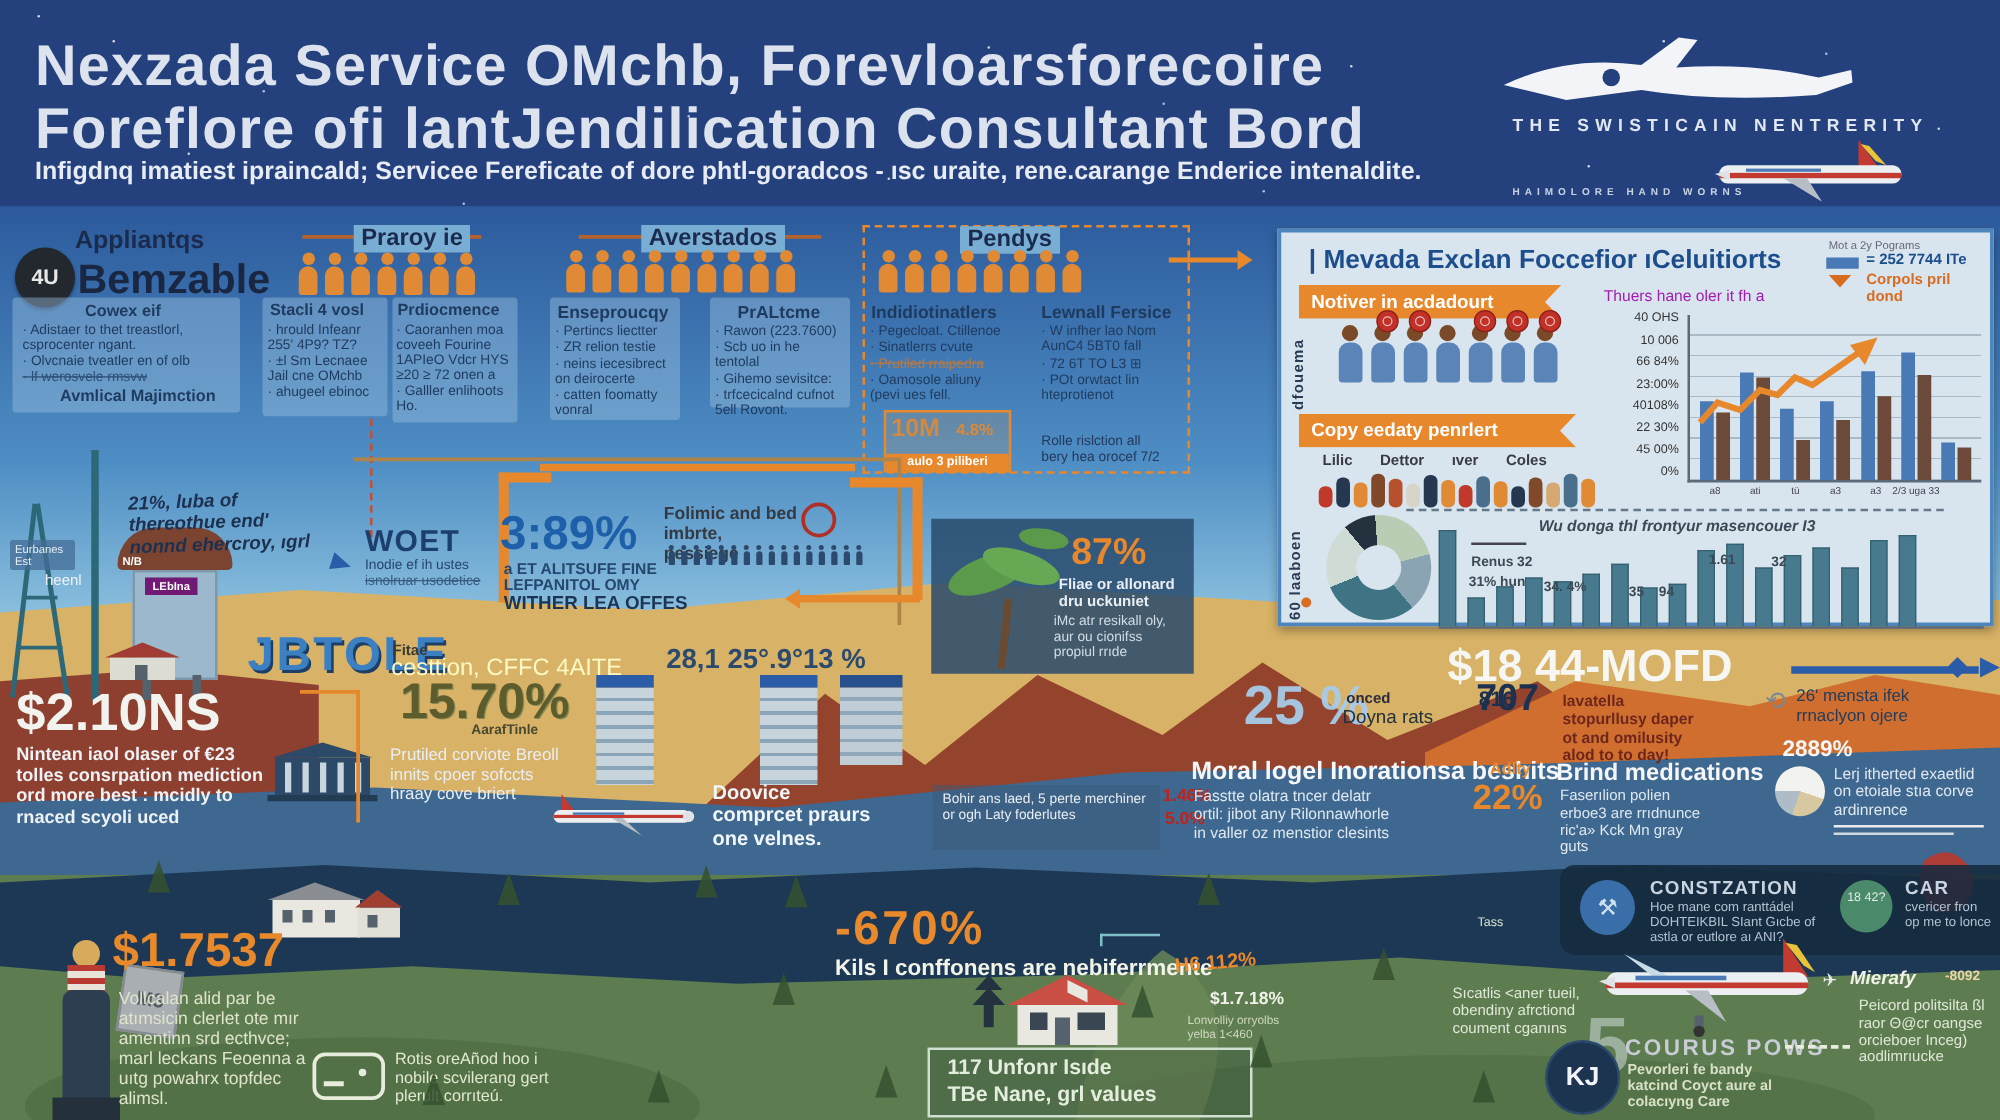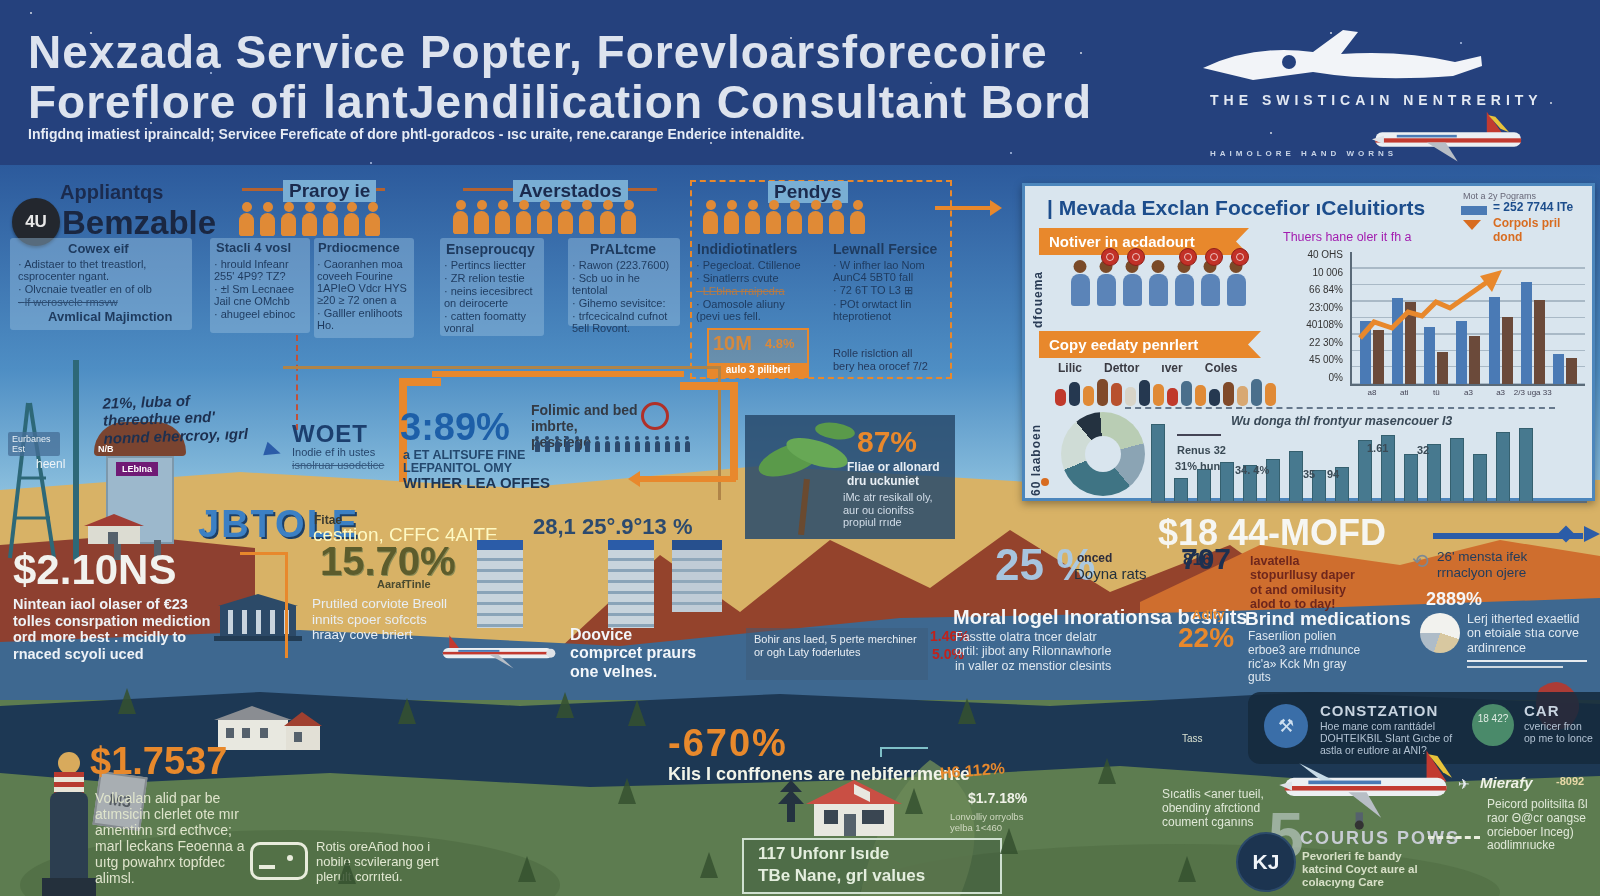--- a/index.html
+++ b/index.html
@@ -81,23 +81,23 @@
     <path d="M0 642 L300 630 L620 646 L900 618 L1200 612 L1600 598 L1600 728 L0 728 Z" fill="#3e6890"></path>
     <rect x="0" y="700" width="1600" height="196" fill="#5d7c50"></rect>
     <path d="M0 706 L260 692 L520 706 L780 694 L1050 706 L1310 692 L1600 704 L1600 776 L1380 784 L1120 766 L860 780 L590 787 L330 773 L120 783 L0 773 Z" fill="#1d3854"></path>
     <ellipse cx="290" cy="885" rx="270" ry="55" fill="#4e6c42" opacity="0.65"></ellipse>
     <ellipse cx="1180" cy="892" rx="320" ry="48" fill="#4e6c42" opacity="0.55"></ellipse>
     <path d="M930 760 Q1000 800 960 896 L860 896 Q880 800 930 760 Z" fill="#6d8a58" opacity="0.8"></path>
     <path d="M1540 688 q20 -14 34 4 q12 16 -4 34 q-22 10 -30 -6 q-8 -18 0 -32 Z" fill="#b8372c" opacity="0.9"></path>
   </svg>
   <div class="stars abs" style="left:30px;top:12px"></div>
 
-  <p class="tx" style="left:28px;top:26px;font-size:46px;font-weight:bold;color:#dde3ee;letter-spacing:1px">Nexzada Service Popter, Forevloarsforecoire</p>
+  <p class="tx" style="left:28px;top:26px;font-size:46px;font-weight:bold;color:#dde3ee;letter-spacing:1px">Nexzada Service OMchb, Forevloarsforecoire</p>
   <p class="tx" style="left:28px;top:76px;font-size:46px;font-weight:bold;color:#dde3ee;letter-spacing:1px">Foreflore ofi lantJendilication Consultant Bord</p>
-  <p class="tx" style="left:28px;top:126px;font-size:14px;font-weight:bold;color:#e6ebf4">Infigdnq imatiest ipraincald; Servicee Fereficate of dore phtl-goradcos - ısc uraite, rene.carange Enderice intenaldite.</p>
+  <p class="tx" style="left:28px;top:126px;font-size:20px;font-weight:bold;color:#e6ebf4">Infigdnq imatiest ipraincald; Servicee Fereficate of dore phtl-goradcos - ısc uraite, rene.carange Enderice intenaldite.</p>
 
   <svg class="abs" style="left:1193px;top:28px" width="290" height="62" viewBox="0 0 290 62">
     <path d="M10 40 Q60 16 120 24 L150 2 L165 4 L148 26 Q210 22 262 34 L288 28 L289 38 L260 48 Q180 54 120 44 L60 52 Z" fill="#f2f4f8"></path>
     <circle cx="96" cy="34" r="7" fill="#25417d"></circle>
   </svg>
   <p class="tx" style="left:1210px;top:92px;font-size:14px;color:#e2e8f2;letter-spacing:5px;font-weight:bold">THE SWISTICAIN NENTRERITY</p>
   <p class="tx" style="left:1210px;top:149px;font-size:8px;color:#c8d4e6;letter-spacing:4px;font-weight:bold">HAIMOLORE HAND WORNS</p>
   <svg class="abs" style="left:1340px;top:110px" width="225" height="60" viewBox="0 0 220 70">
     <polygon points="150,2 170,30 150,30" fill="#c23a30"></polygon>
     <polygon points="152,6 166,22 176,26 160,8" fill="#e8c33a"></polygon>
@@ -160,21 +160,21 @@
   </div>
   <div class="oline" style="left:432px;top:371px;width:252px;height:6px"></div>
 
   <div class="abs" style="left:690px;top:180px;width:258px;height:195px;border:2px dashed #e8882c"></div>
   <p class="tx" style="left:768px;top:181px;font-size:19px;font-weight:bold;color:#1b2b4e;background:#79aed4;padding:0 6px">Pendys</p>
   <div class="abs" style="left:700px;top:200px"><span class="person"></span><span class="person"></span><span class="person"></span><span class="person"></span><span class="person"></span><span class="person"></span><span class="person"></span><span class="person"></span></div>
   <p class="tx" style="left:697px;top:241px;font-size:14px;font-weight:bold;color:#1e3a5e">Indidiotinatlers</p>
   <div class="abs" style="left:696px;top:258px;width:112px">
     <div class="bl">Pegecloat. Ctillenoe</div>
     <div class="bl">Sinatlerrs cvute</div>
-    <div class="bl struck" style="color:#d07a2c">LEbIna rraipedra</div>
+    <div class="bl struck" style="color:#d07a2c">Prutiled rraipedra</div>
     <div class="bl">Oamosole aliuny (pevi ues fell.</div>
   </div>
   <p class="tx" style="left:833px;top:241px;font-size:14px;font-weight:bold;color:#1e3a5e">Lewnall Fersice</p>
   <div class="abs" style="left:833px;top:258px;width:100px">
     <div class="bl">W infher lao Nom AunC4 5BT0 fall</div>
     <div class="bl">72 6T TO L3 ⊞</div>
     <div class="bl">POt orwtact lin hteprotienot</div>
   </div>
   <div class="abs" style="left:707px;top:328px;width:98px;height:46px;border:2px solid #e8882c;background:rgba(232,160,80,.18)">
     <span class="abs" style="left:4px;top:2px;font-size:20px;font-weight:bold;color:rgba(232,136,44,.85)">10M</span>

